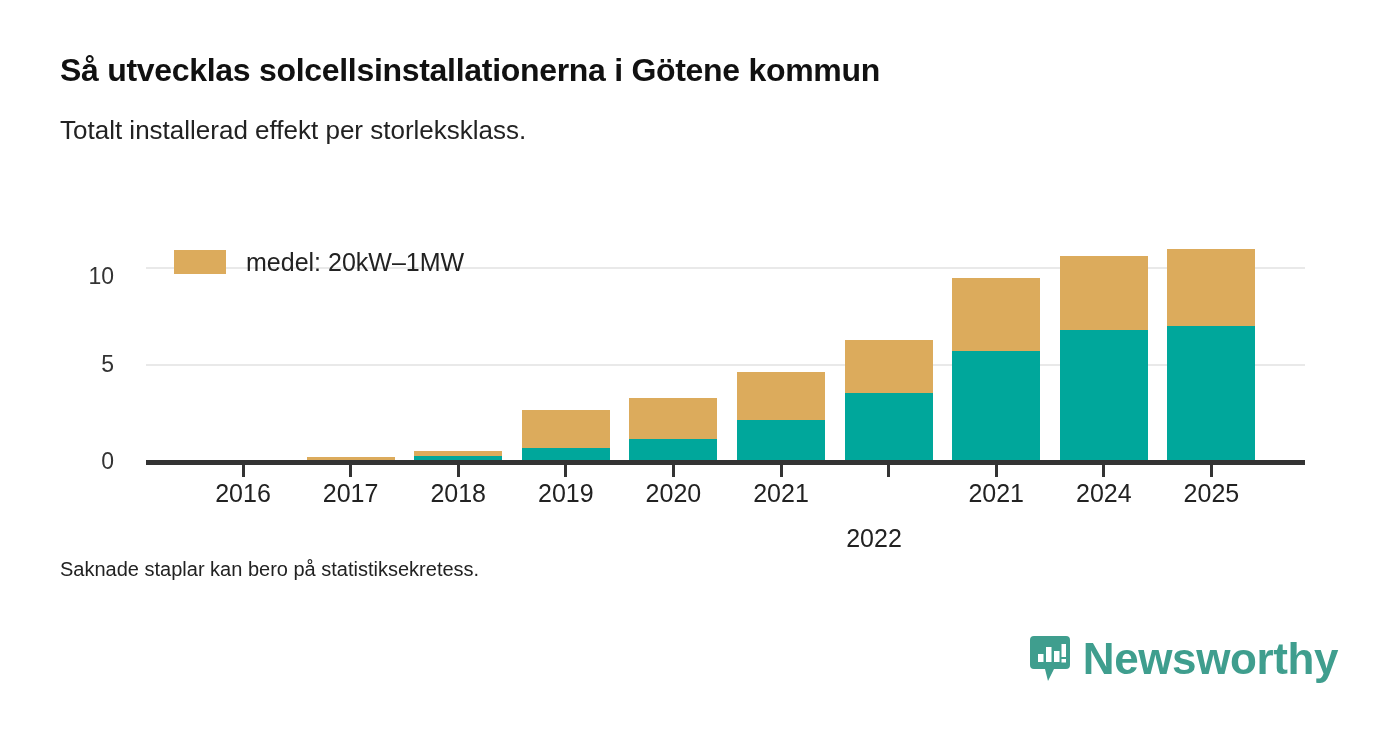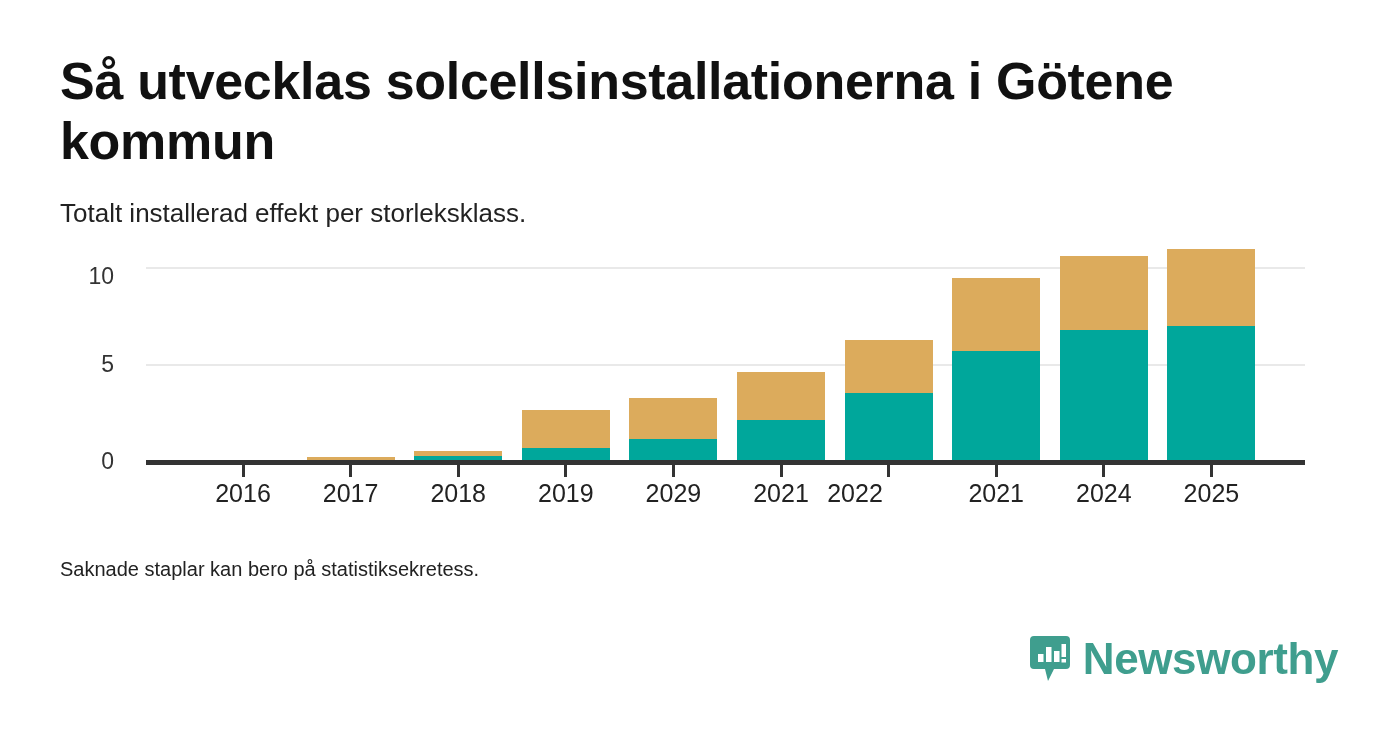--- a/index.html
+++ b/index.html
@@ -17,21 +17,21 @@
   }
 
   
   .header {
     position: absolute;
     left: 60px;
     top: 52px;
     width: 1280px;
   }
   .chart-title {
-    font-size: 52px;
+    font-size: 32px;
     font-weight: bold;
     letter-spacing: -0.3px;
     color: #111111;
     line-height: 1.15;
     margin: 0;
   }
   .chart-subtitle {
     font-size: 26px;
     font-weight: normal;
     color: #222222;
@@ -227,30 +227,34 @@
       <div class="xtick" style="left: 887.1px;"></div>
       <div class="xtick" style="left: 994.7px;"></div>
       <div class="xtick" style="left: 1102.3px;"></div>
       <div class="xtick" style="left: 1209.9px;"></div>
     </div>
   <div id="xtick-labels">
       <div class="xtick-label" style="left: 183px;">2016</div>
       <div class="xtick-label" style="left: 290.6px;">2017</div>
       <div class="xtick-label" style="left: 398.2px;">2018</div>
       <div class="xtick-label" style="left: 505.8px;">2019</div>
-      <div class="xtick-label" style="left: 613.4px;">2029</div>
+      <div class="xtick-label" style="left: 613.4px;">2020</div>
       <div class="xtick-label" style="left: 721px;">2021</div>
-      <div class="xtick-label" style="left: 795px;">2022</div>
+      <div class="xtick-label" style="left: 814px; margin-top: 45px;">2022</div>
       <div class="xtick-label" style="left: 936.2px;">2021</div>
       <div class="xtick-label" style="left: 1043.8px;">2024</div>
       <div class="xtick-label" style="left: 1151.4px;">2025</div>
     </div>
 </div>
 
 <div class="legend">
+  <div class="legend-row">
+    <span class="legend-swatch seg-medel"></span>
+    <span class="legend-label">medel: 20kW–1MW</span>
+  </div>
 </div>
 
 <div class="footnote">Saknade staplar kan bero på statistiksekretess.</div>
 
 <div class="logo">
   <span>
     <svg class="logo-mark" viewBox="0 0 42 48" xmlns="http://www.w3.org/2000/svg">
       <path d="M5 1 H37 A4 4 0 0 1 41 5 V30 A4 4 0 0 1 37 34 H25 L19 46 L16 34 H5 A4 4 0 0 1 1 30 V5 A4 4 0 0 1 5 1 Z" fill="#3f9e8e"></path>
       <rect x="9" y="19" width="5.5" height="8" fill="#ffffff"></rect>
       <rect x="17" y="12" width="5.5" height="15" fill="#ffffff"></rect>

